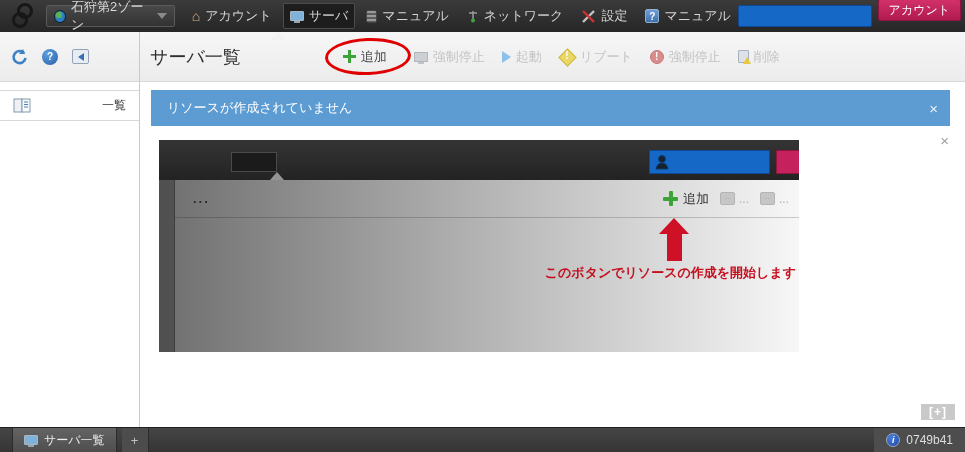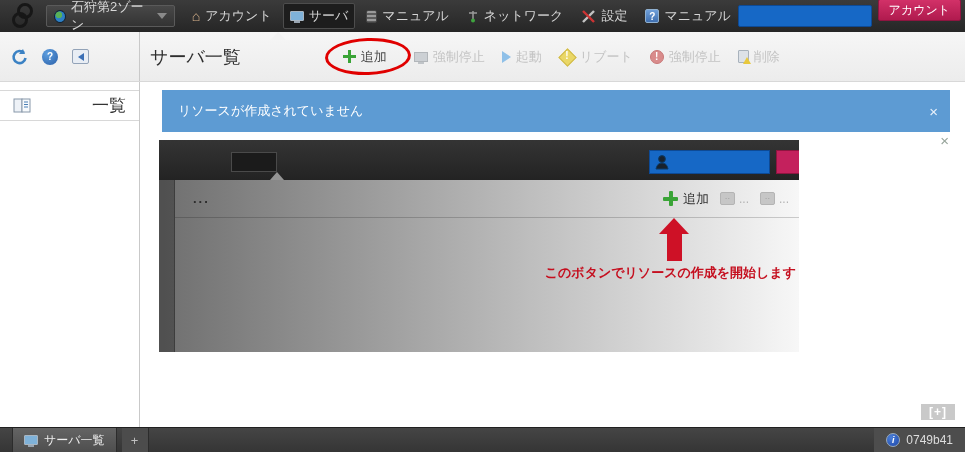--- a/index.html
+++ b/index.html
@@ -82,24 +82,24 @@
   .i-trash { position:relative; width:11px; height:13px; background:#dde2e8; border:1px solid #a8b2bc; border-radius:1px; }
   .i-trash::after { content:""; position:absolute; right:-3px; bottom:-2px; width:0; height:0;
                     border-left:4px solid transparent; border-right:4px solid transparent; border-bottom:7px solid #e8c83c; }
 
   
   .middle { flex:1; display:flex; min-height:0; }
   .sidebar { width:140px; flex:0 0 140px; background:#fff; border-right:1px solid #c9c9c9; }
   .side-item { margin-top:8px; height:31px; background:#fff; border-top:1px solid #d8d8d8; border-bottom:1px solid #d8d8d8;
                display:flex; align-items:center; cursor:pointer; }
   .i-book { margin-left:13px; }
-  .side-label { margin-left:auto; margin-right:13px; font-size:17px; color:#333; }
+  .side-label { margin-left:auto; margin-right:13px; font-size:12px; color:#333; }
   .main { position:relative; flex:1; background:#fff; }
 
-  .banner { margin:8px 15px 0 22px; height:42px; background:#5d9bd3; display:flex; align-items:center;
+  .banner { margin:8px 15px 0 11px; height:36px; background:#5d9bd3; display:flex; align-items:center;
             color:#fff; font-size:13px; padding:0 12px 0 16px; }
   .banner-close { margin-left:auto; font-size:15px; color:#e9f1fa; cursor:pointer; line-height:1; }
 
   .tut-close { position:absolute; top:50px; right:16px; font-size:15px; color:#97a49b; cursor:pointer; }
 
   
   .tut { position:absolute; left:19px; top:58px; width:640px; height:212px; overflow:hidden; }
   .t-topbar { position:relative; height:40px; background:linear-gradient(#343434,#232323); }
   .t-navbox { position:absolute; left:72px; top:12px; width:46px; height:20px; background:#1b1b1b; border:1px solid #4a4a4a; }
   .t-bluefield { position:absolute; left:490px; top:10px; width:121px; height:24px; background:#1668c6;

